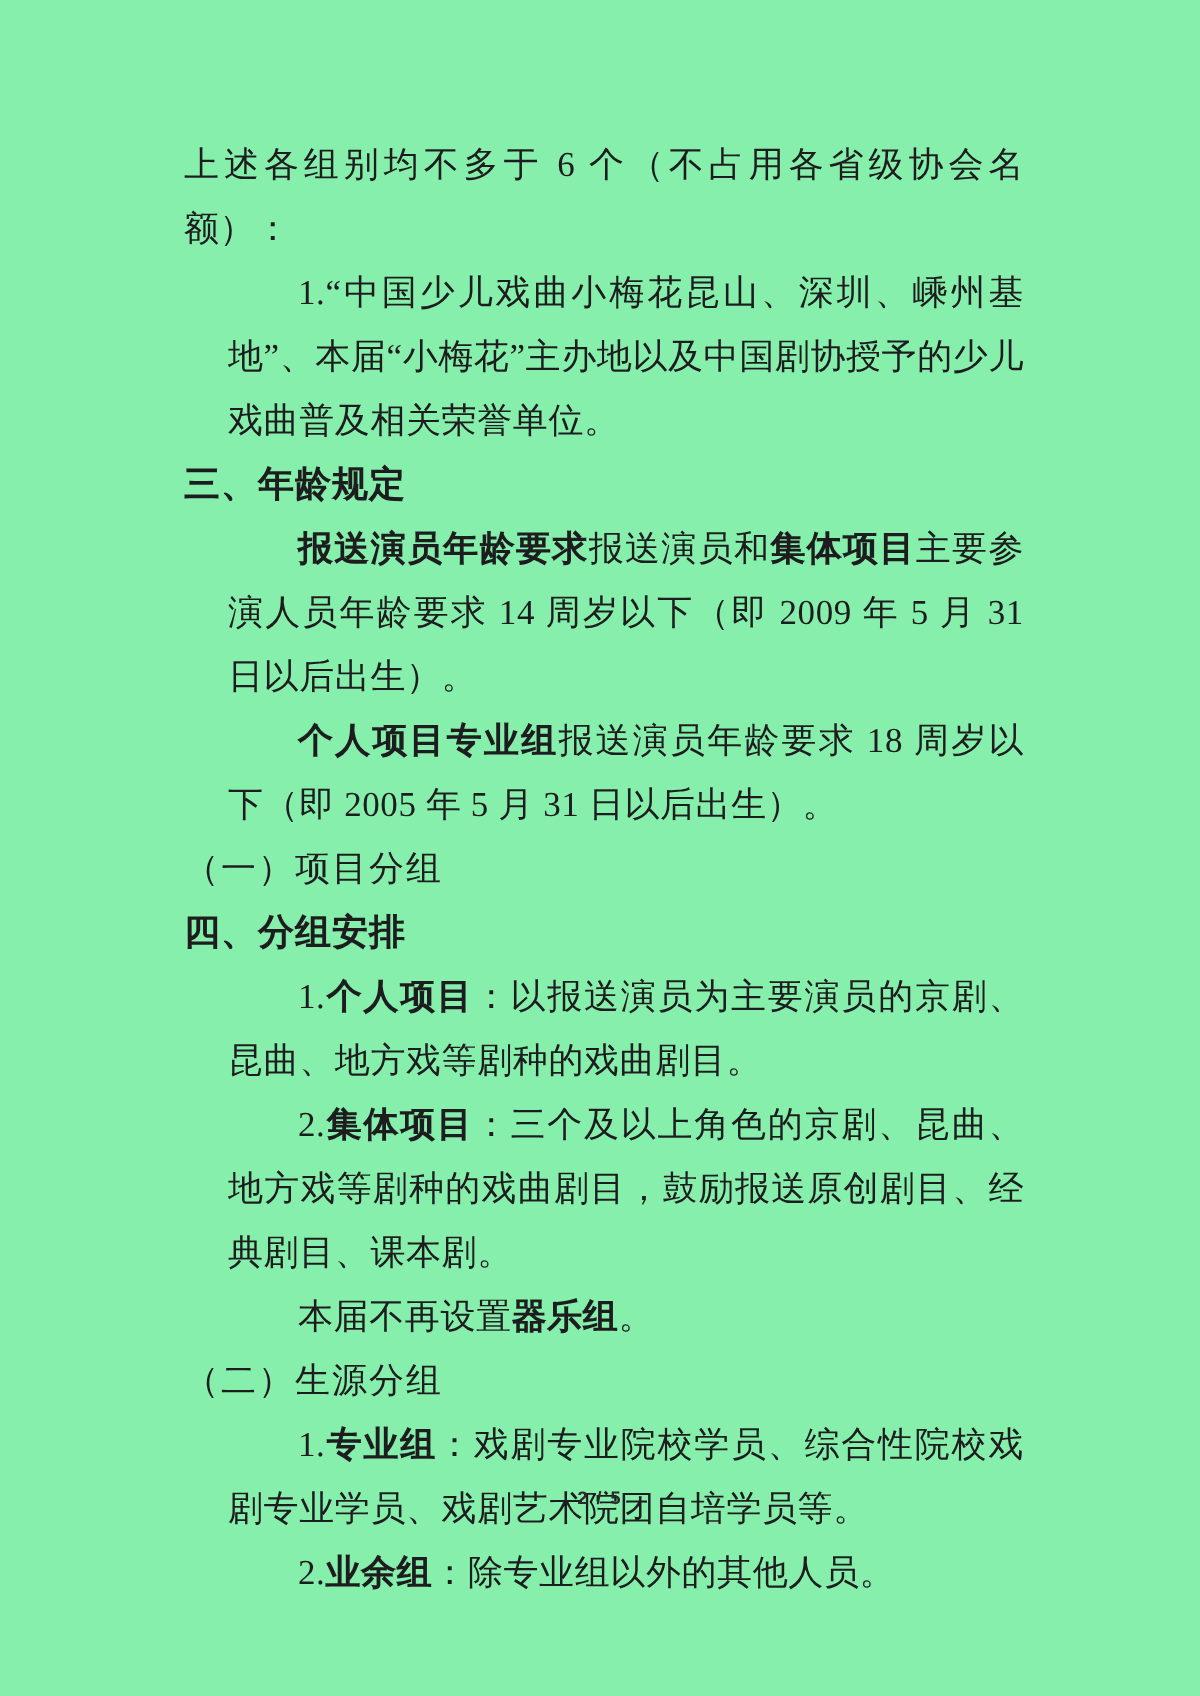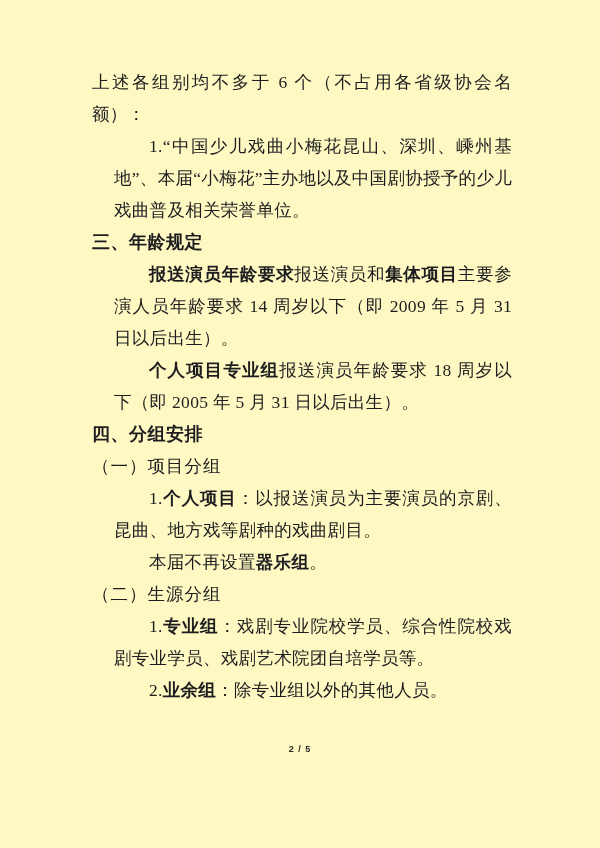--- a/index.html
+++ b/index.html
@@ -4,21 +4,21 @@
 <style>
   html, body {
     margin: 0;
     padding: 0;
     background: #ffffff;
   }
   .page {
     position: relative;
     width: 600px;
     height: 848px;
-    background: #fef9c3;
+    background: #86efac;
     overflow: hidden;
     font-family: "Liberation Serif", "DejaVu Serif", serif;
   }
   .doc-content {
     position: absolute;
     left: 92px;
     top: 66px;
     width: 420px;
     color: #1d1d1f;
   }
@@ -65,22 +65,23 @@
 </head>
 <body>
 
 <div class="page">
   <div class="doc-content" id="doc-content">
       <p class="block paragraph"><span class="seg-regular">上述各组别均不多于 6 个（不占用各省级协会名额）：</span></p>
       <p class="block paragraph indent"><span class="seg-regular">1.“中国少儿戏曲小梅花昆山、深圳、嵊州基地”、本届“小梅花”主办地以及中国剧协授予的少儿戏曲普及相关荣誉单位。</span></p>
       <p class="block heading"><span class="seg-bold">三、年龄规定</span></p>
       <p class="block paragraph indent"><span class="seg-bold">报送演员年龄要求</span><span class="seg-regular">报送演员和</span><span class="seg-bold">集体项目</span><span class="seg-regular">主要参演人员年龄要求 14 周岁以下（即 2009 年 5 月 31 日以后出生）。</span></p>
       <p class="block paragraph indent"><span class="seg-bold">个人项目专业组</span><span class="seg-regular">报送演员年龄要求 18 周岁以下（即 2005 年 5 月 31 日以后出生）。</span></p>
+      <p class="block subheading"><span class="seg-regular">（一）项目分组</span></p>
       <p class="block heading"><span class="seg-bold">四、分组安排</span></p>
-      <p class="block subheading"><span class="seg-regular">（一）项目分组</span></p>
       <p class="block paragraph indent"><span class="seg-regular">1.</span><span class="seg-bold">个人项目</span><span class="seg-regular">：以报送演员为主要演员的京剧、昆曲、地方戏等剧种的戏曲剧目。</span></p>
+      <p class="block paragraph indent"><span class="seg-regular">2.</span><span class="seg-bold">集体项目</span><span class="seg-regular">：三个及以上角色的京剧、昆曲、地方戏等剧种的戏曲剧目，鼓励报送原创剧目、经典剧目、课本剧。</span></p>
       <p class="block paragraph indent"><span class="seg-regular">本届不再设置</span><span class="seg-bold">器乐组</span><span class="seg-regular">。</span></p>
       <p class="block subheading"><span class="seg-regular">（二）生源分组</span></p>
       <p class="block paragraph indent"><span class="seg-regular">1.</span><span class="seg-bold">专业组</span><span class="seg-regular">：戏剧专业院校学员、综合性院校戏剧专业学员、戏剧艺术院团自培学员等。</span></p>
       <p class="block paragraph indent"><span class="seg-regular">2.</span><span class="seg-bold">业余组</span><span class="seg-regular">：除专业组以外的其他人员。</span></p>
     </div>
   <div class="page-footer">2 / 5</div>
 </div>
 
 </body></html>

